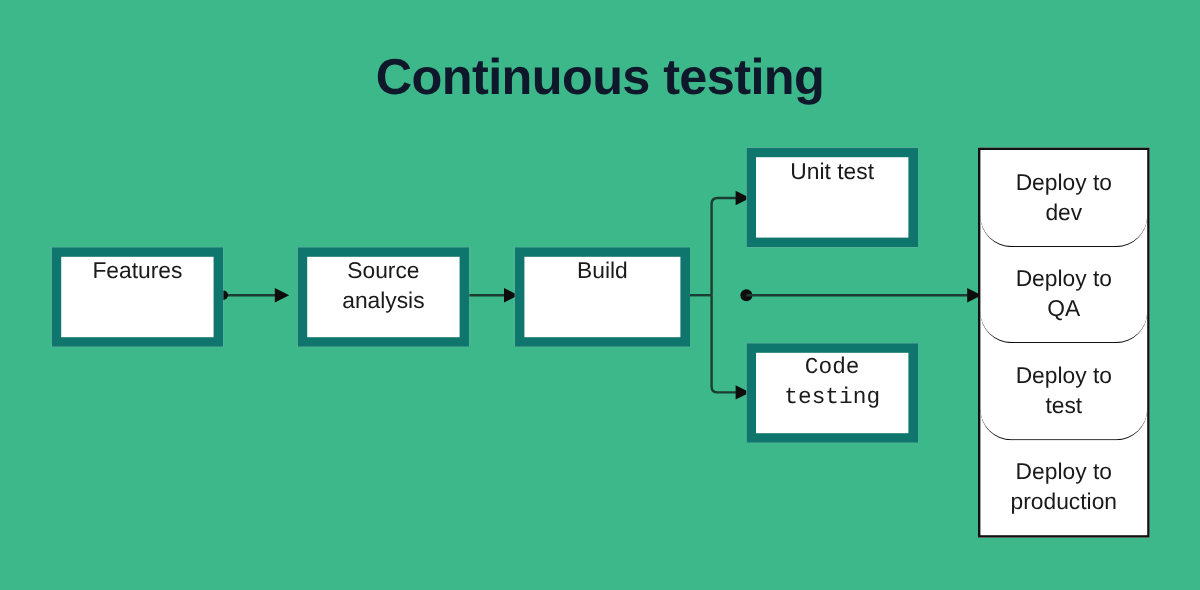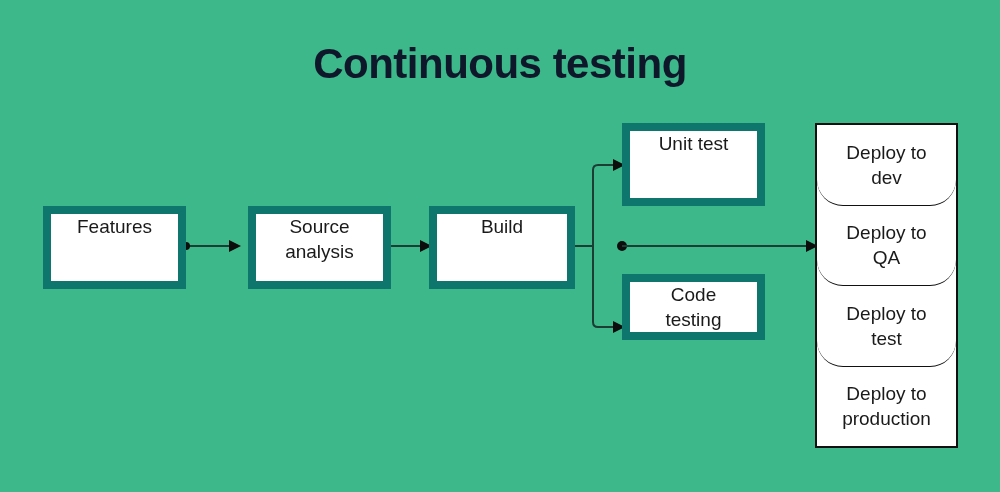--- a/index.html
+++ b/index.html
@@ -132,21 +132,21 @@
   </div>
 
   <div class="node" style="left:429px; top:206px; width:146px; height:83px;">
     <span>Build</span>
   </div>
 
   <div class="node" style="left:622px; top:123px; width:143px; height:83px;">
     <span>Unit test</span>
   </div>
 
-  <div class="node" style="left:622px; top:274px; width:143px; height:66px;">
+  <div class="node" style="left:622px; top:286px; width:143px; height:83px;font-family:Liberation Mono, monospace;">
     <span>
       <span>Code</span><br>
       <span>testing</span>
     </span>
   </div>
 
   <div class="stack" style="left:815px; top:123px; width:143px; height:325px;">
     <div class="stack-row">
       <span>
         <span>Deploy to</span><br>

